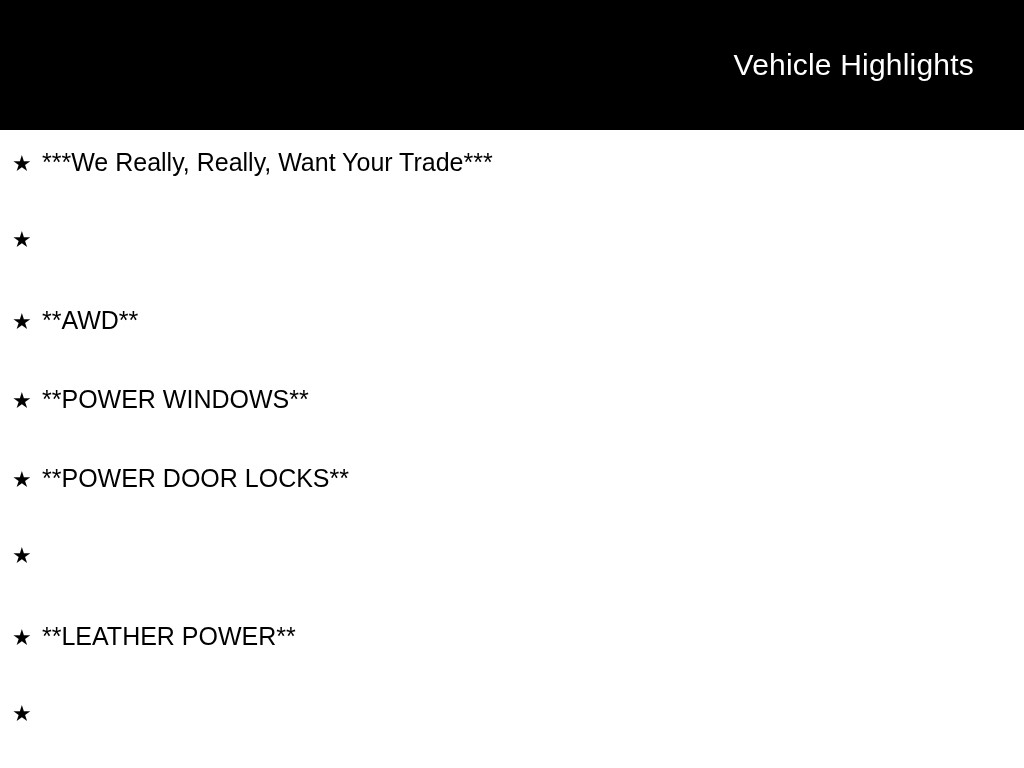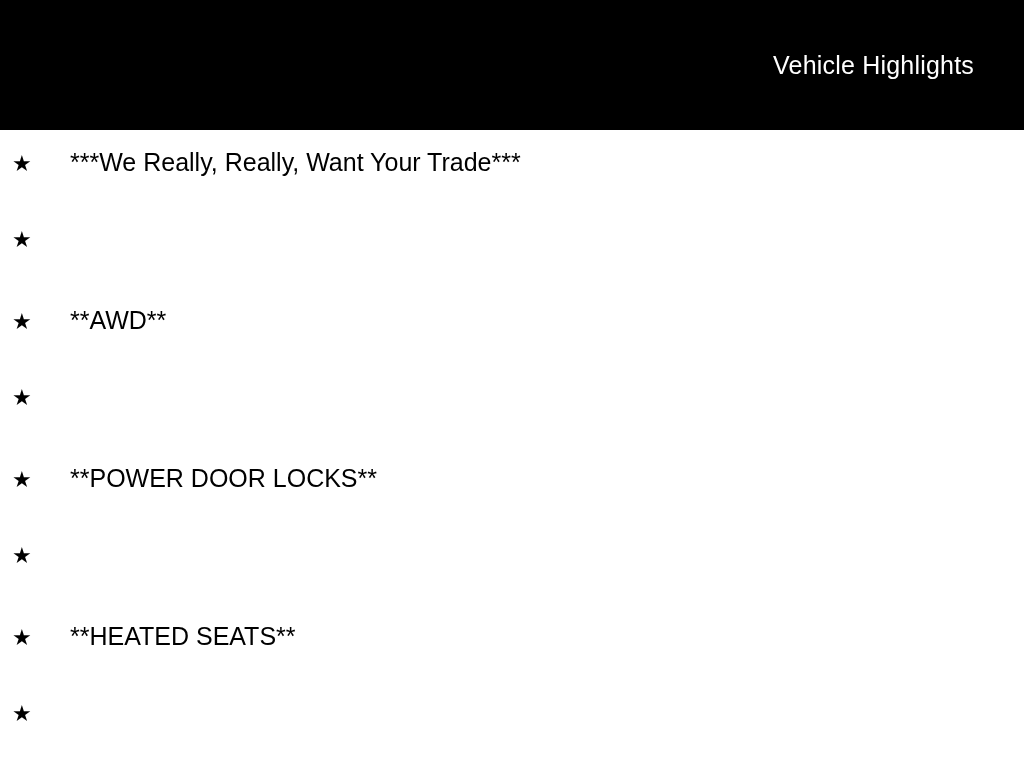--- a/index.html
+++ b/index.html
@@ -25,21 +25,21 @@
     background: #000000;
     display: flex;
     align-items: center;
     justify-content: flex-end;
     box-sizing: border-box;
     padding-right: 50px;
   }
 
   .header-title {
     color: #ffffff;
-    font-size: 25px;
+    font-size: 30px;
     font-weight: normal;
     letter-spacing: 0.2px;
     line-height: 1;
   }
 
   .highlights-list {
     list-style: none;
     margin: 0;
     padding: 0;
     padding-top: 20px;
@@ -60,21 +60,20 @@
     width: 30px;
     flex: 0 0 30px;
     text-align: left;
   }
 
   .highlight-text {
     color: #000000;
     font-size: 25px;
     line-height: 1;
     white-space: nowrap;
-    margin-left: 28px;
   }
 </style>
 </head>
 <body>
 
 <div class="page">
 
   <div class="header-bar">
     <div class="header-title">Vehicle Highlights</div>
   </div>
@@ -90,34 +89,35 @@
       <span class="bullet-star">★</span>
     </li>
 
     <li class="highlight-item">
       <span class="bullet-star">★</span>
       <span class="highlight-text">**AWD**</span>
     </li>
 
     <li class="highlight-item">
       <span class="bullet-star">★</span>
+      <span class="highlight-text">**POWER WINDOWS**</span>
     </li>
 
     <li class="highlight-item">
       <span class="bullet-star">★</span>
       <span class="highlight-text">**POWER DOOR LOCKS**</span>
     </li>
 
     <li class="highlight-item">
       <span class="bullet-star">★</span>
     </li>
 
     <li class="highlight-item">
       <span class="bullet-star">★</span>
-      <span class="highlight-text">**HEATED SEATS**</span>
+      <span class="highlight-text">**LEATHER POWER**</span>
     </li>
 
     <li class="highlight-item">
       <span class="bullet-star">★</span>
     </li>
 
   </ul>
 
 </div>
 

